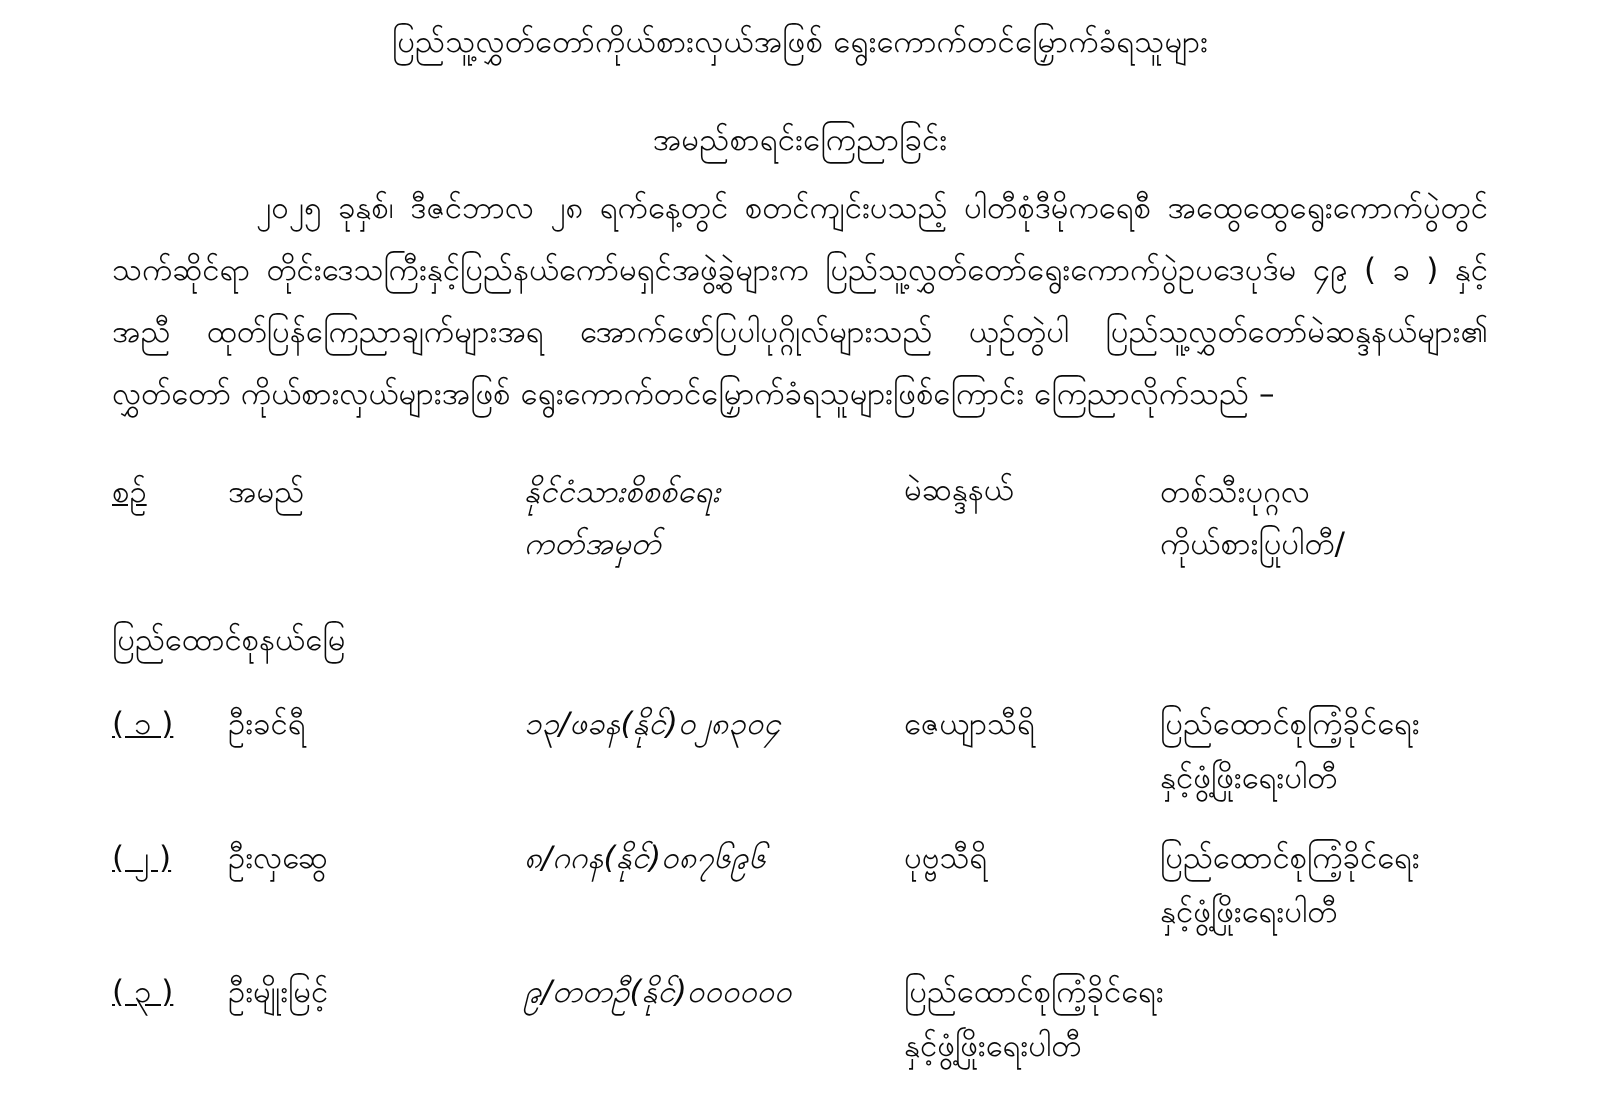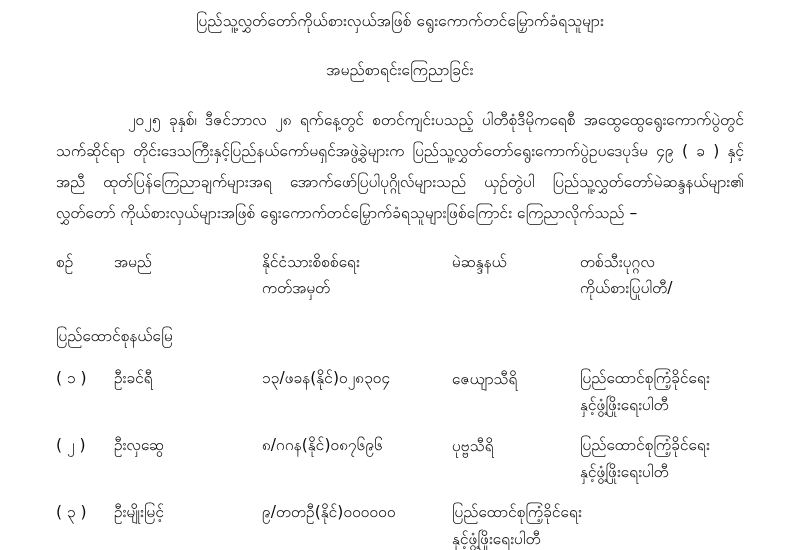--- a/index.html
+++ b/index.html
@@ -28,42 +28,42 @@
   .title-line {
     font-size: 15.5px;
     line-height: 30px;
     letter-spacing: 0.1px;
     white-space: nowrap;
   }
   .title-line.second {
     margin-top: 19px;
   }
   .body-block {
-    margin-top: 20px;
+    margin-top: 4px;
   }
   .para {
     font-size: 15.5px;
     line-height: 31px;
     text-align: justify;
     text-align-last: left;
     text-justify: inter-word;
   }
   .para .indent {
     display: inline-block;
     width: 72px;
   }
   .columns-header {
     margin-top: 20px;
     display: flex;
     font-size: 15.5px;
     line-height: 26px;
   }
-  .col-no { width: 58px; flex: none; }
+  .col-no { width: 58px; flex: none; text-decoration: underline; }
   .col-name { width: 148px; flex: none; }
-  .col-nrc { width: 190px; flex: none; }
+  .col-nrc { width: 190px; flex: none; font-style: italic; }
   .col-const { width: 128px; flex: none; font-family: Liberation Serif, serif; }
   .col-party { width: 180px; flex: none; }
   .section-label {
     margin-top: 22px;
     font-size: 15.5px;
     line-height: 26px;
   }
   .rows {
     margin-top: 16px;
   }

